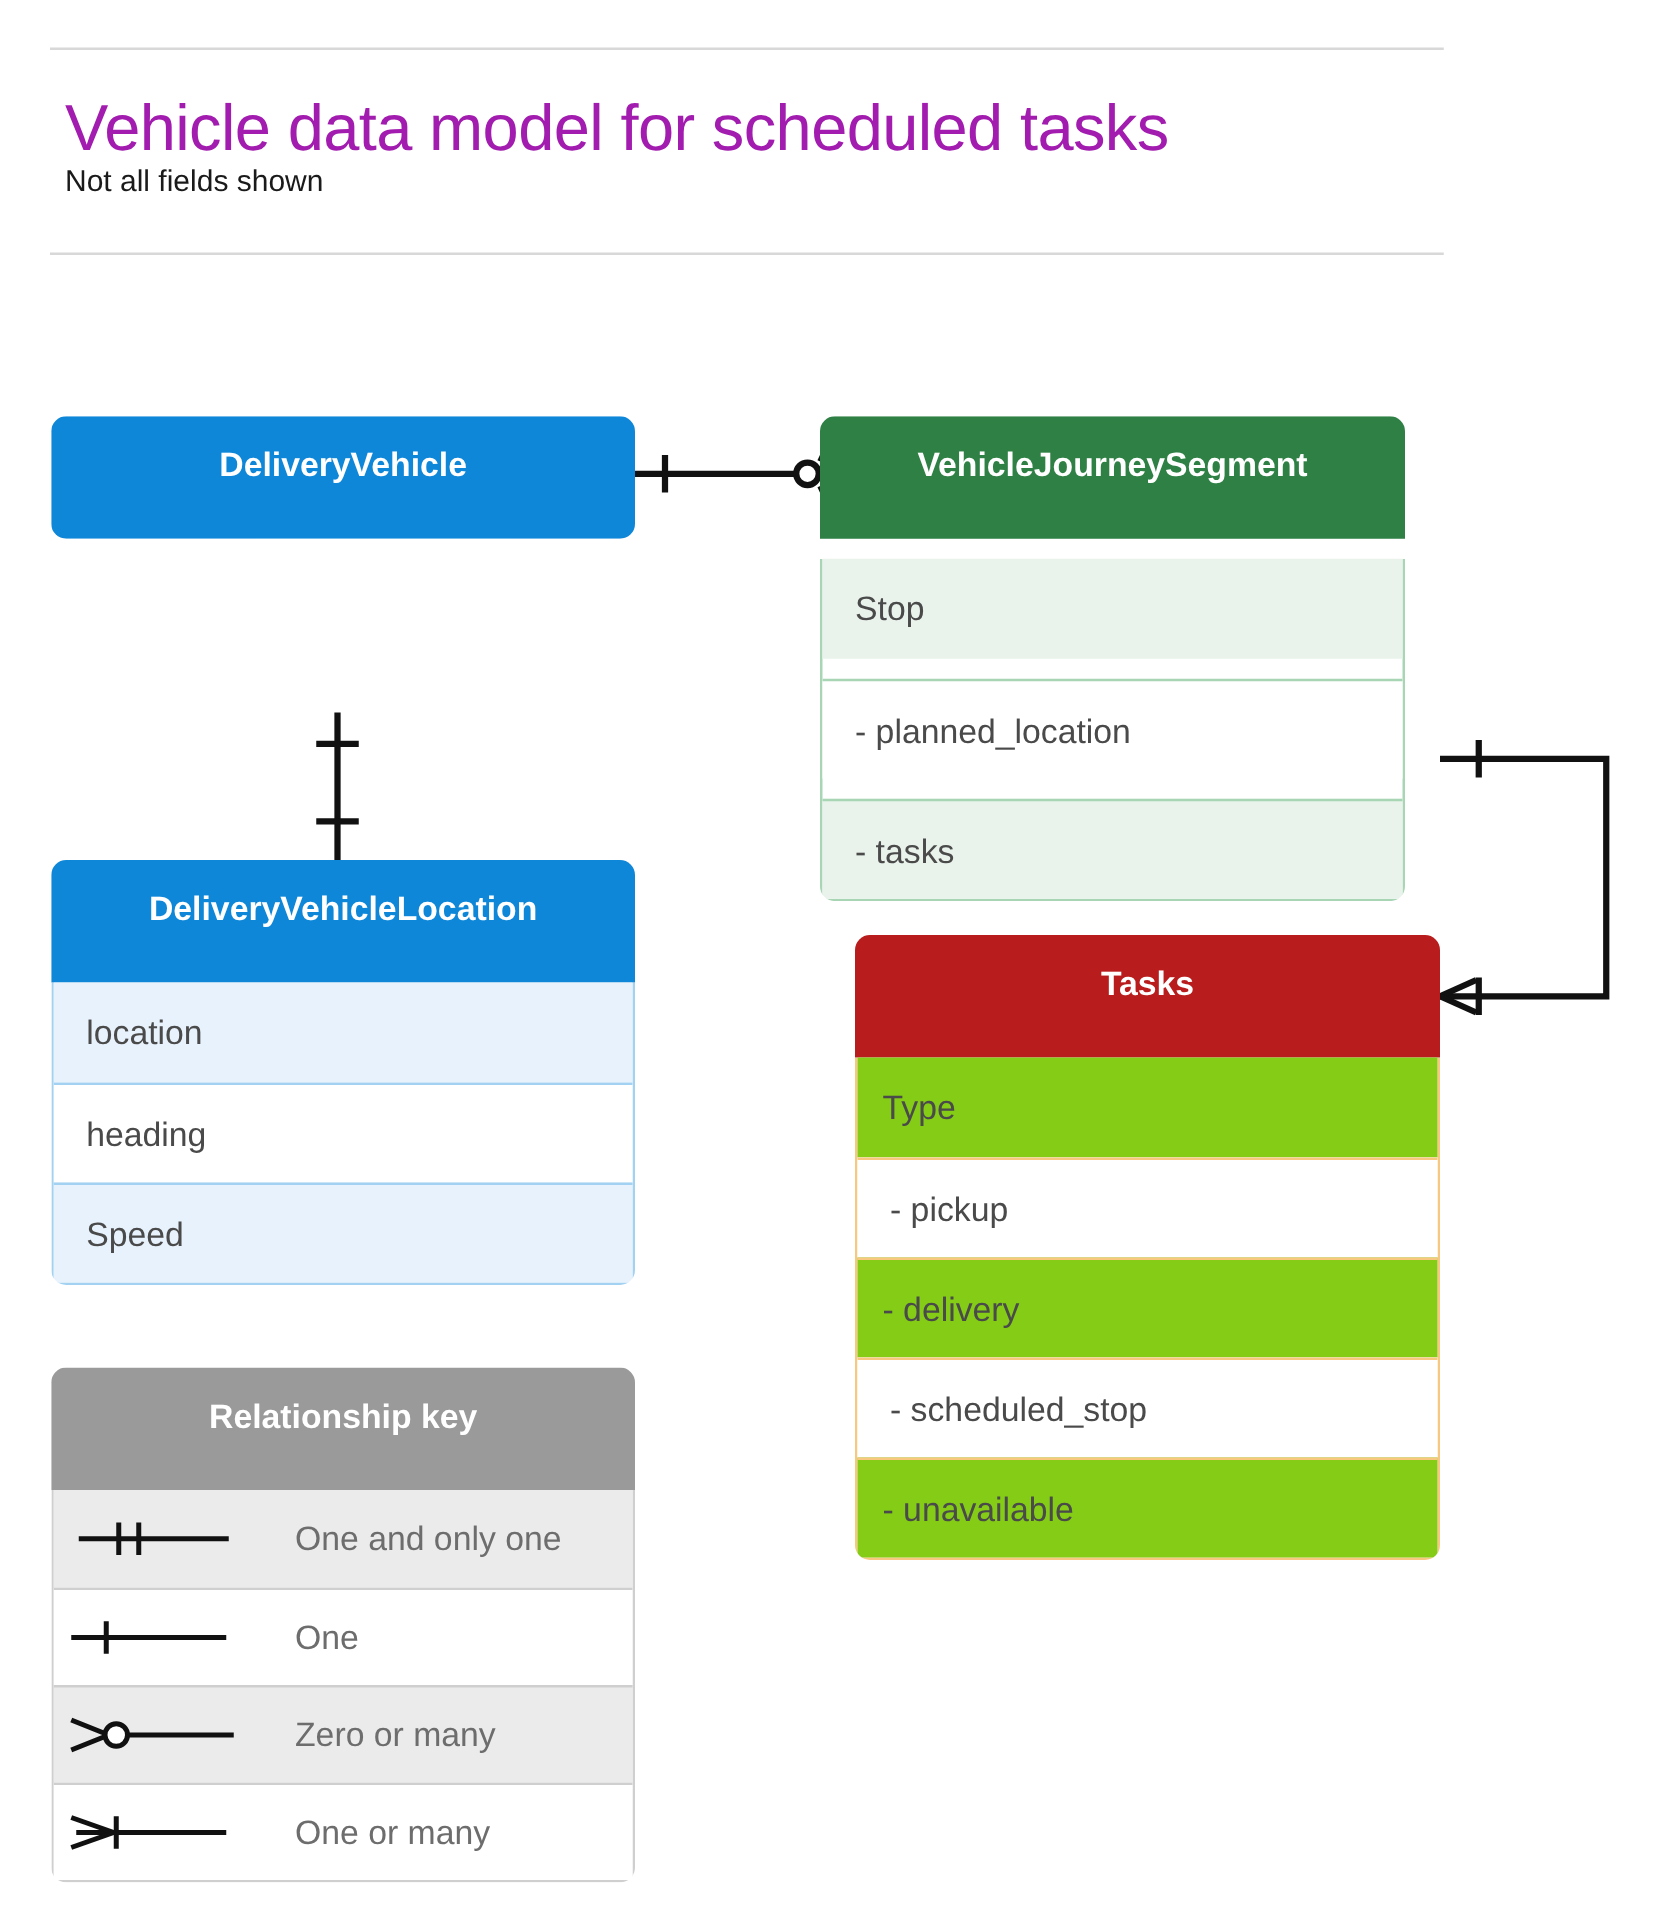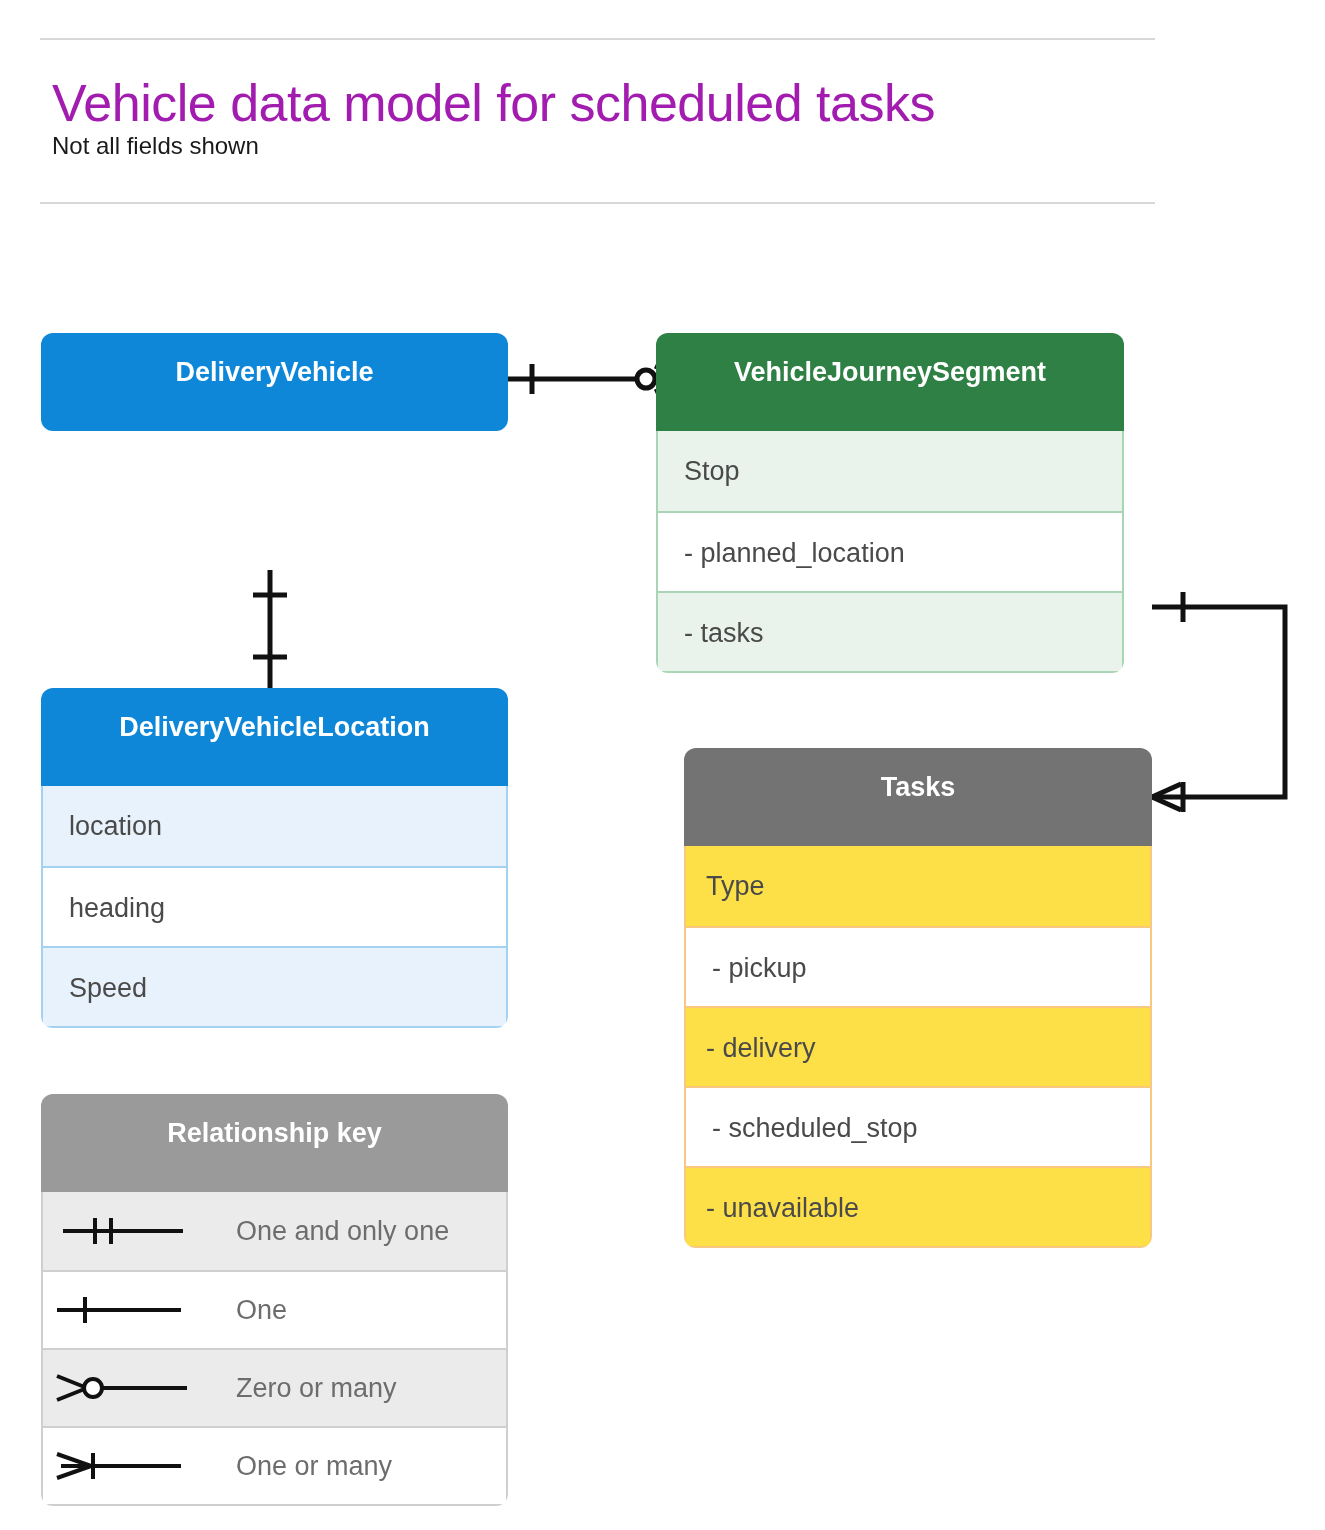--- a/index.html
+++ b/index.html
@@ -85,28 +85,28 @@
 
   
   .theme-blue .entity-header { background: #0f87d8; }
   .theme-blue .entity-rows  { border-color: #a3d1f2; }
   .theme-blue .entity-row   { border-top-color: #a3d1f2; background: #ffffff; }
   .theme-blue .entity-row.shaded { background: #e8f2fc; }
 
   
   .theme-green .entity-header { background: #2e8044; }
   .theme-green .entity-rows  { border-color: #a8d5b4; }
-  .theme-green .entity-row   { border-top-color: #a8d5b4; background: #ffffff; }
+  .theme-green .entity-row   { border-top-color: #a8d5b4; background: #ffffff; margin-top: 16px; }
   .theme-green .entity-row.shaded { background: #e9f3ec; }
 
   
-  .theme-orange .entity-header { background: #737373; }
+  .theme-orange .entity-header { background: #b91c1c; }
   .theme-orange .entity-rows  { border-color: #f8c880; }
   .theme-orange .entity-row   { border-top-color: #f8c880; background: #ffffff; }
-  .theme-orange .entity-row.shaded { background: #fde047; padding-left: 20px; }
+  .theme-orange .entity-row.shaded { background: #84cc16; padding-left: 20px; }
 
   
   .theme-gray .entity-header { background: #9a9a9a; }
   .theme-gray .entity-rows  { border-color: #cfcfcf; }
   .theme-gray .legend-row   { border-top-color: #cfcfcf; background: #ffffff; gap: 33px; }
   .theme-gray .legend-row.shaded { background: #ebebeb; }
 
   
   #entity-delivery-vehicle          { left: 41px;  top: 333px;  width: 467px; }
   #entity-vehicle-journey-segment   { left: 656px; top: 333px;  width: 468px; }

